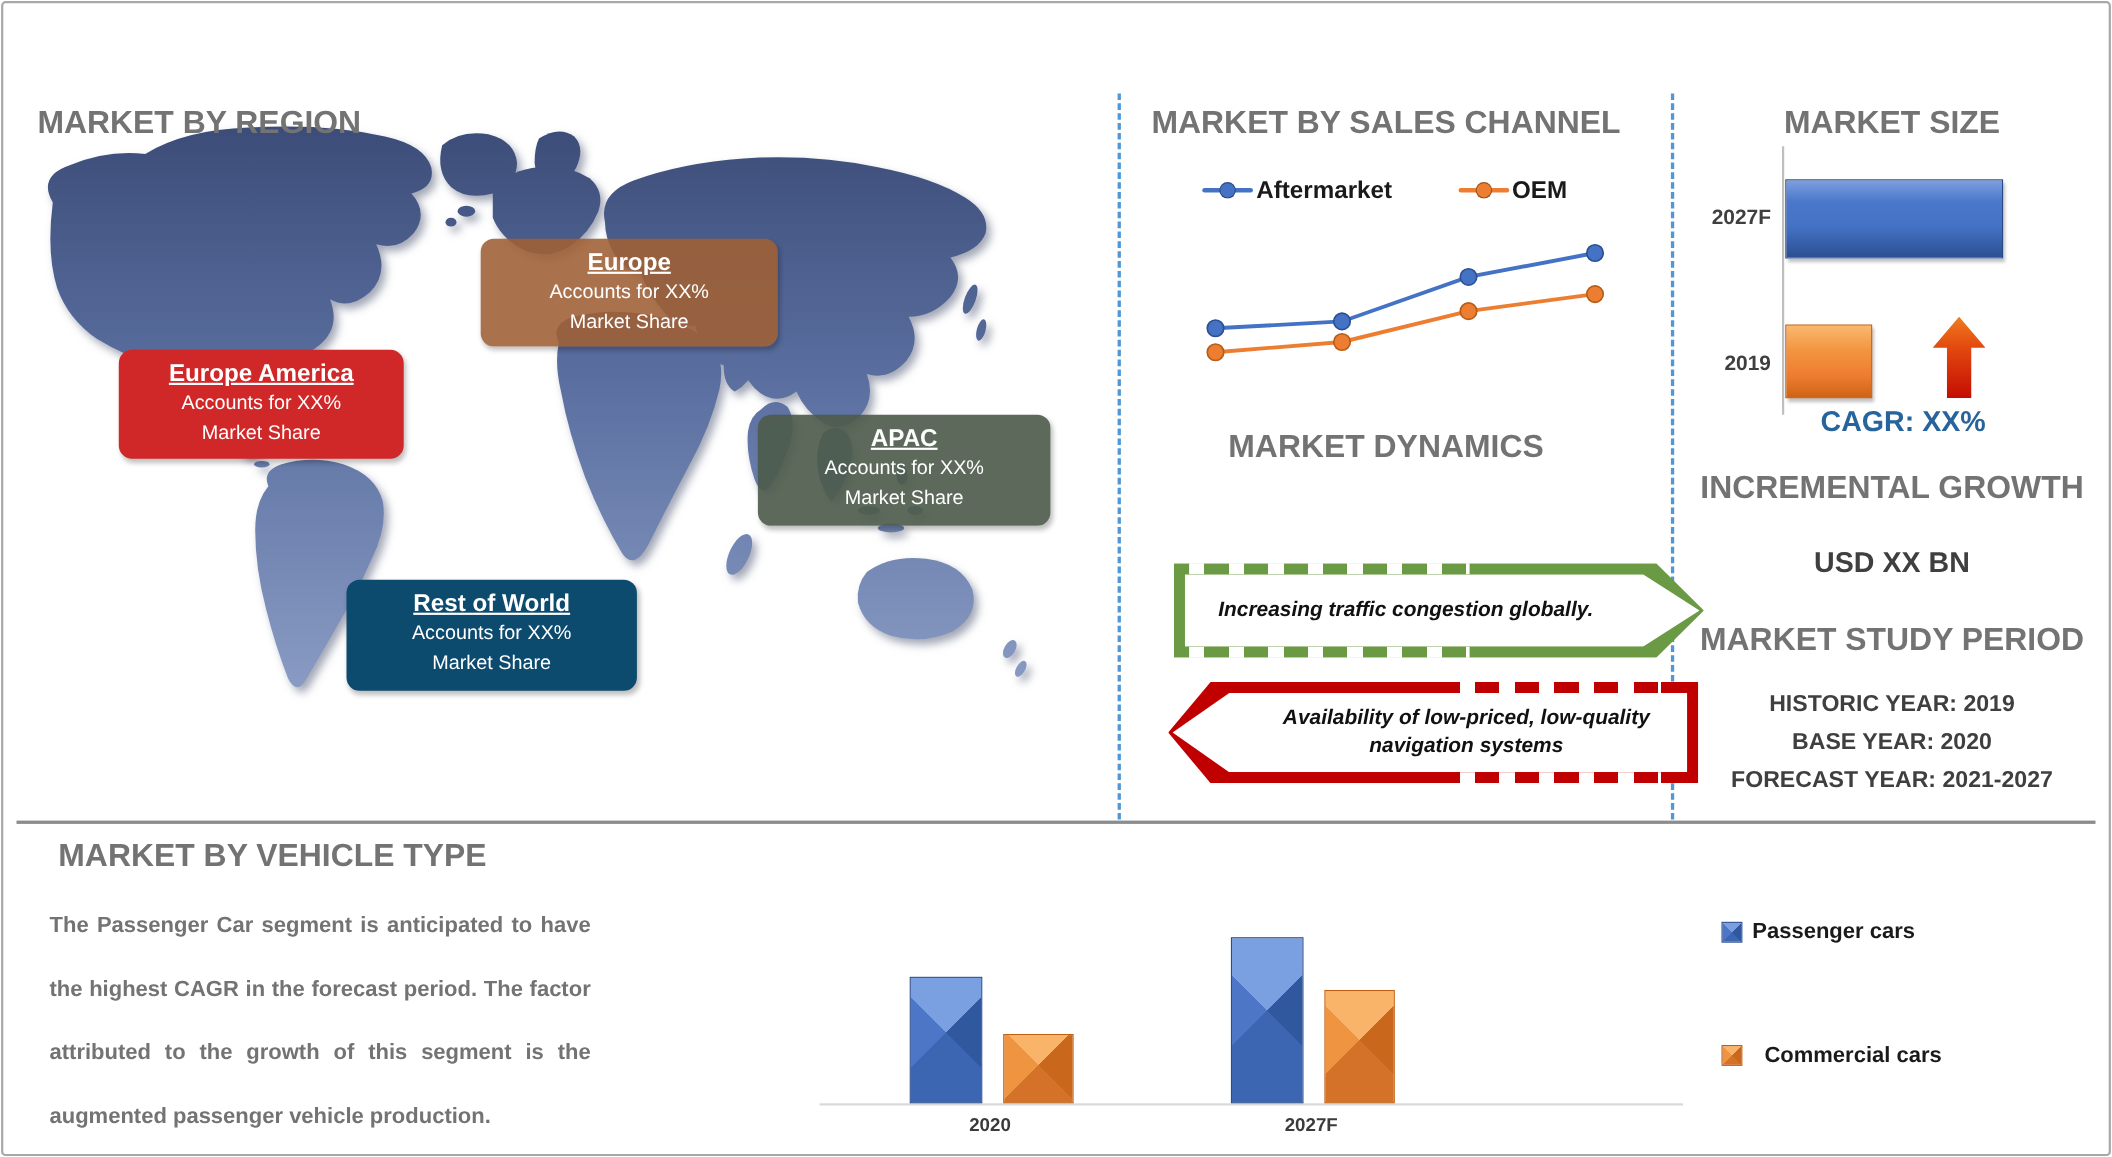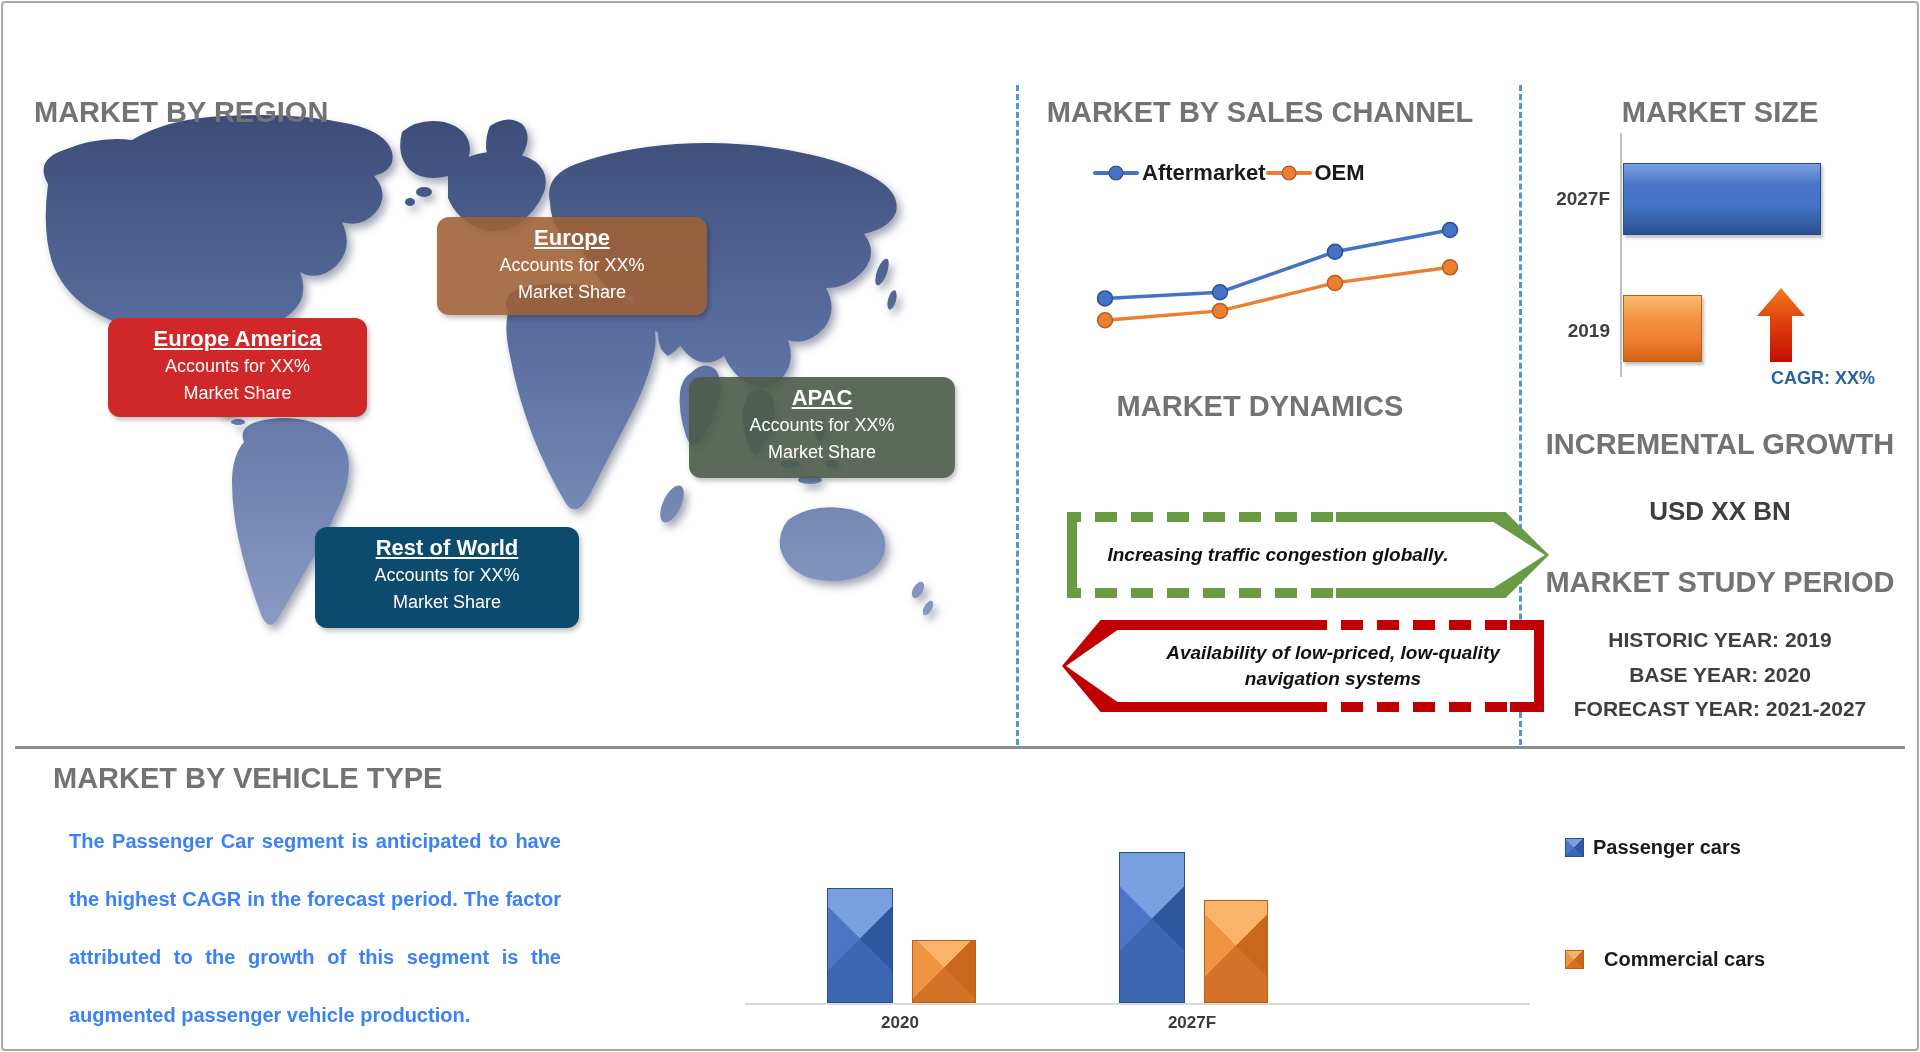--- a/index.html
+++ b/index.html
@@ -30,21 +30,21 @@
   #co-apac{left:689px;top:377px;width:266px;height:94px;}
   #co-row{left:315px;top:527px;width:264px;height:94px;}
 
   
   .v-divider{position:absolute;top:85px;height:660px;width:0;border-left:3px dashed #4f97d6;}
   #divider-1{left:1016px;} #divider-2{left:1519px;}
   #h-divider{position:absolute;left:15px;top:746px;width:1890px;height:3px;background:#8c8c8c;}
 
   
   #sales-heading{left:1030px;top:96px;width:460px;}
-  .lc-legend{position:absolute;left:1093px;top:160px;display:flex;align-items:center;}
+  .lc-legend{position:absolute;left:1093px;top:160px;display:flex;gap:60px;align-items:center;}
   .lc-item{display:flex;align-items:center;gap:3px;font-size:22px;font-weight:bold;color:#1a1a1a;}
   .lc-marker{position:relative;width:46px;height:4px;border-radius:2px;}
   .lc-dot{position:absolute;left:50%;top:50%;width:15px;height:15px;border-radius:50%;
     transform:translate(-50%,-50%);border:1px solid rgba(0,0,0,.35);box-sizing:border-box;}
   #sales-line-chart{position:absolute;left:1058px;top:192px;}
 
   
   #dynamics-heading{left:1030px;top:390px;width:460px;}
   .banner{position:absolute;margin-left:32px;}
   .banner .shape{position:absolute;inset:0;}
@@ -73,35 +73,35 @@
   .ms-bar{position:absolute;left:1623px;box-sizing:border-box;box-shadow:2px 3px 3px rgba(0,0,0,.25);}
   #ms-bar-2027f{top:163px;height:72px;border:1px solid #2a4a87;
     background:linear-gradient(180deg,#7d9fe0 0%,#4a77c9 28%,#4472c4 60%,#2c4f92 100%);}
   #ms-bar-2019{top:295px;height:67px;border:1px solid #c05e12;
     background:linear-gradient(180deg,#f9b96e 0%,#f39440 35%,#ed7d31 70%,#cf6414 100%);}
   .ms-label{position:absolute;left:1528px;width:82px;text-align:right;font-size:19px;font-weight:bold;color:#3f3f3f;}
   #ms-label-2027f{top:188px;} #ms-label-2019{top:320px;}
   #cagr-arrow{position:absolute;left:1757px;top:288px;width:48px;height:74px;
     background:linear-gradient(180deg,#f07b1f 0%,#e2490f 38%,#c40d02 100%);
     clip-path:polygon(50% 0,100% 38%,73% 38%,73% 100%,27% 100%,27% 38%,0 38%);}
-  #cagr-label{position:absolute;left:1655px;top:368px;width:220px;text-align:right;
-    color:#27649c;font-weight:bold;font-size:18px;}
+  #cagr-label{position:absolute;left:1655px;top:368px;width:220px;text-align:left;
+    color:#27649c;font-weight:bold;font-size:26px;}
 
   #incremental-heading{left:1530px;top:428px;width:380px;}
   #incremental-value{position:absolute;left:1530px;top:496px;width:380px;text-align:center;
     font-size:26px;font-weight:bold;color:#3f3f3f;}
   #study-heading{left:1530px;top:566px;width:380px;}
   .study-line{position:absolute;left:1530px;width:380px;text-align:center;font-size:21px;
     font-weight:bold;color:#3f3f3f;}
   #study-historic{top:628px;} #study-base{top:663px;} #study-forecast{top:697px;}
 
   
   #vehicle-heading{left:53px;top:762px;}
   #vehicle-paragraph{position:absolute;left:45px;top:812px;width:492px;font-size:20px;font-weight:bold;
-    color:#3b82f6;line-height:58px;text-align:justify;margin-left:24px;}
+    color:#737373;line-height:58px;text-align:justify;}
   #vehicle-chart{position:absolute;left:745px;top:848px;width:785px;height:155px;
     border-bottom:2px solid #d9d9d9;}
   .vbar{position:absolute;bottom:0;box-sizing:border-box;}
   .vbar-blue{border:1px solid #2a4d8f;
     background:conic-gradient(from 45deg at 50% 44%,#30589f 0 90deg,#3c65b2 90deg 180deg,#4d77c6 180deg 270deg,#7ba0e2 270deg 360deg);}
   .vbar-orange{border:1px solid #c05e12;
     background:conic-gradient(from 45deg at 50% 44%,#c9681c 0 90deg,#d4722a 90deg 180deg,#ef9440 180deg 270deg,#f9b469 270deg 360deg);}
   .vx-label{position:absolute;top:100%;margin-top:10px;width:120px;text-align:center;
     font-size:17px;font-weight:bold;color:#3b3b3b;}
   #vx-2020{left:95px;} #vx-2027f{left:387px;}

